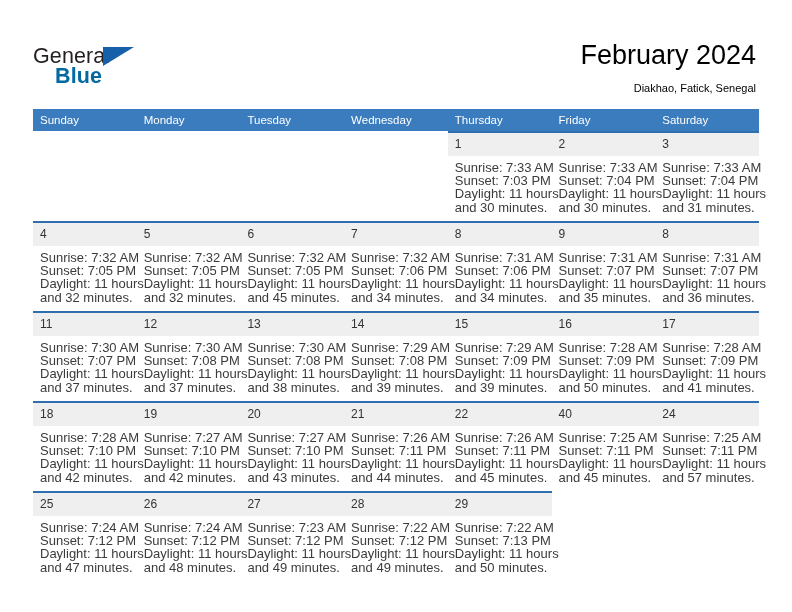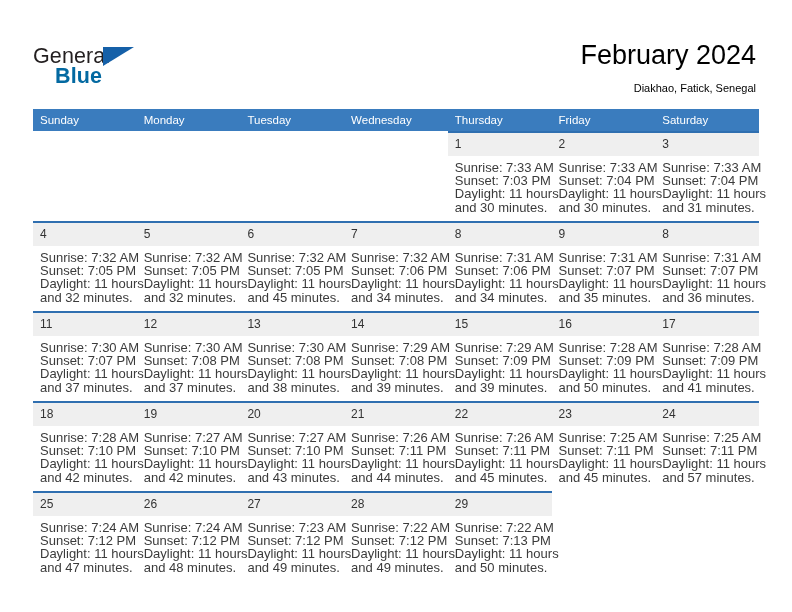--- a/index.html
+++ b/index.html
@@ -368,21 +368,21 @@
           <td class="">
             <span class="daynum">22</span>
             <div class="cellbody">
               <div>Sunrise: 7:26 AM</div>
               <div>Sunset: 7:11 PM</div>
               <div>Daylight: 11 hours</div>
               <div>and 45 minutes.</div>
             </div>
           </td>
           <td class="">
-            <span class="daynum">23</span>
+            <span class="daynum">40</span>
             <div class="cellbody">
               <div>Sunrise: 7:25 AM</div>
               <div>Sunset: 7:11 PM</div>
               <div>Daylight: 11 hours</div>
               <div>and 45 minutes.</div>
             </div>
           </td>
           <td class="">
             <span class="daynum">24</span>
             <div class="cellbody">

